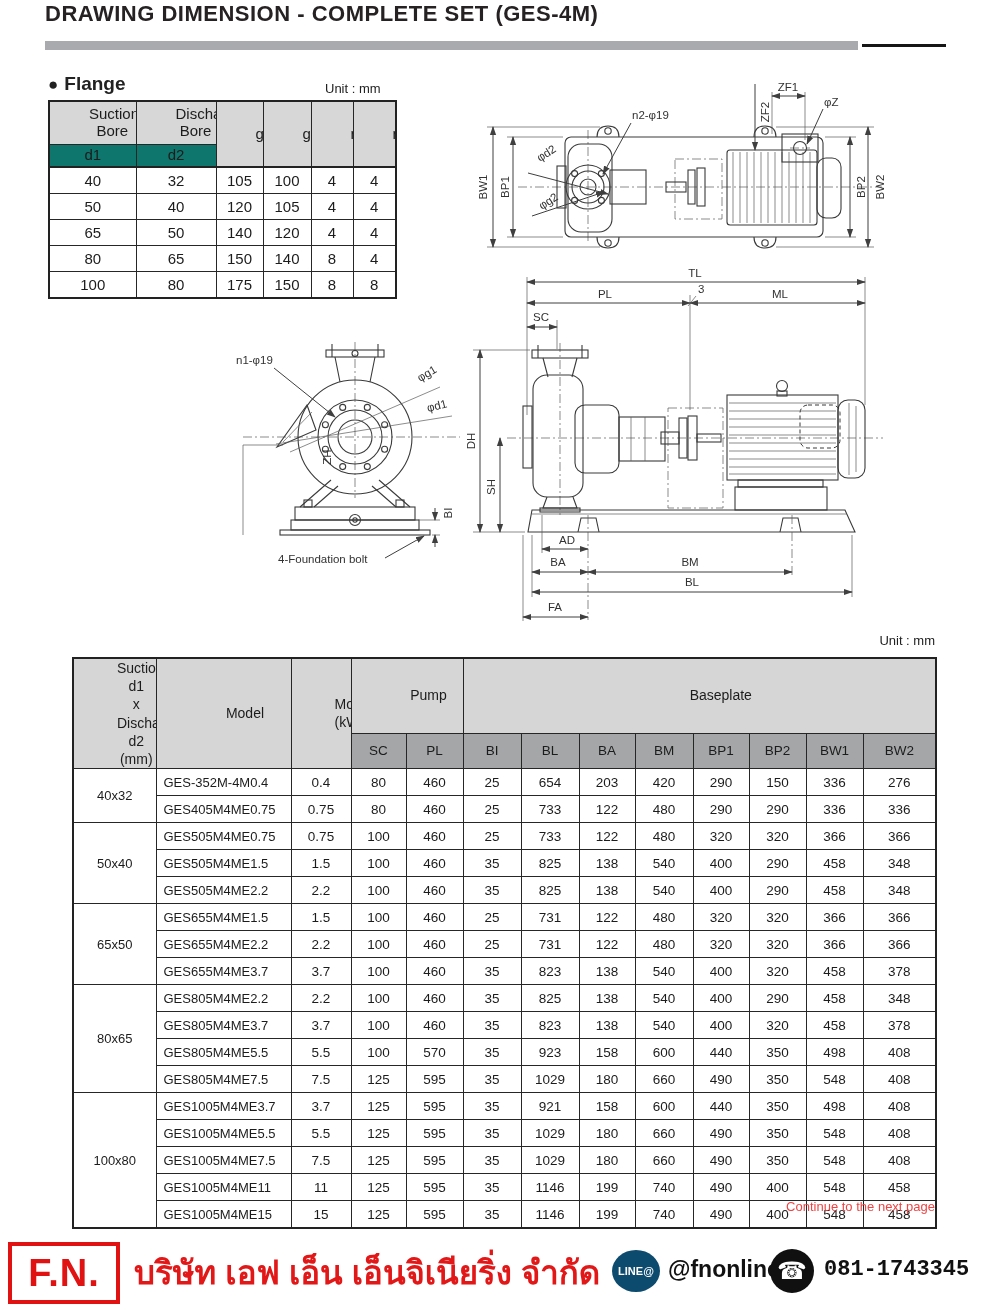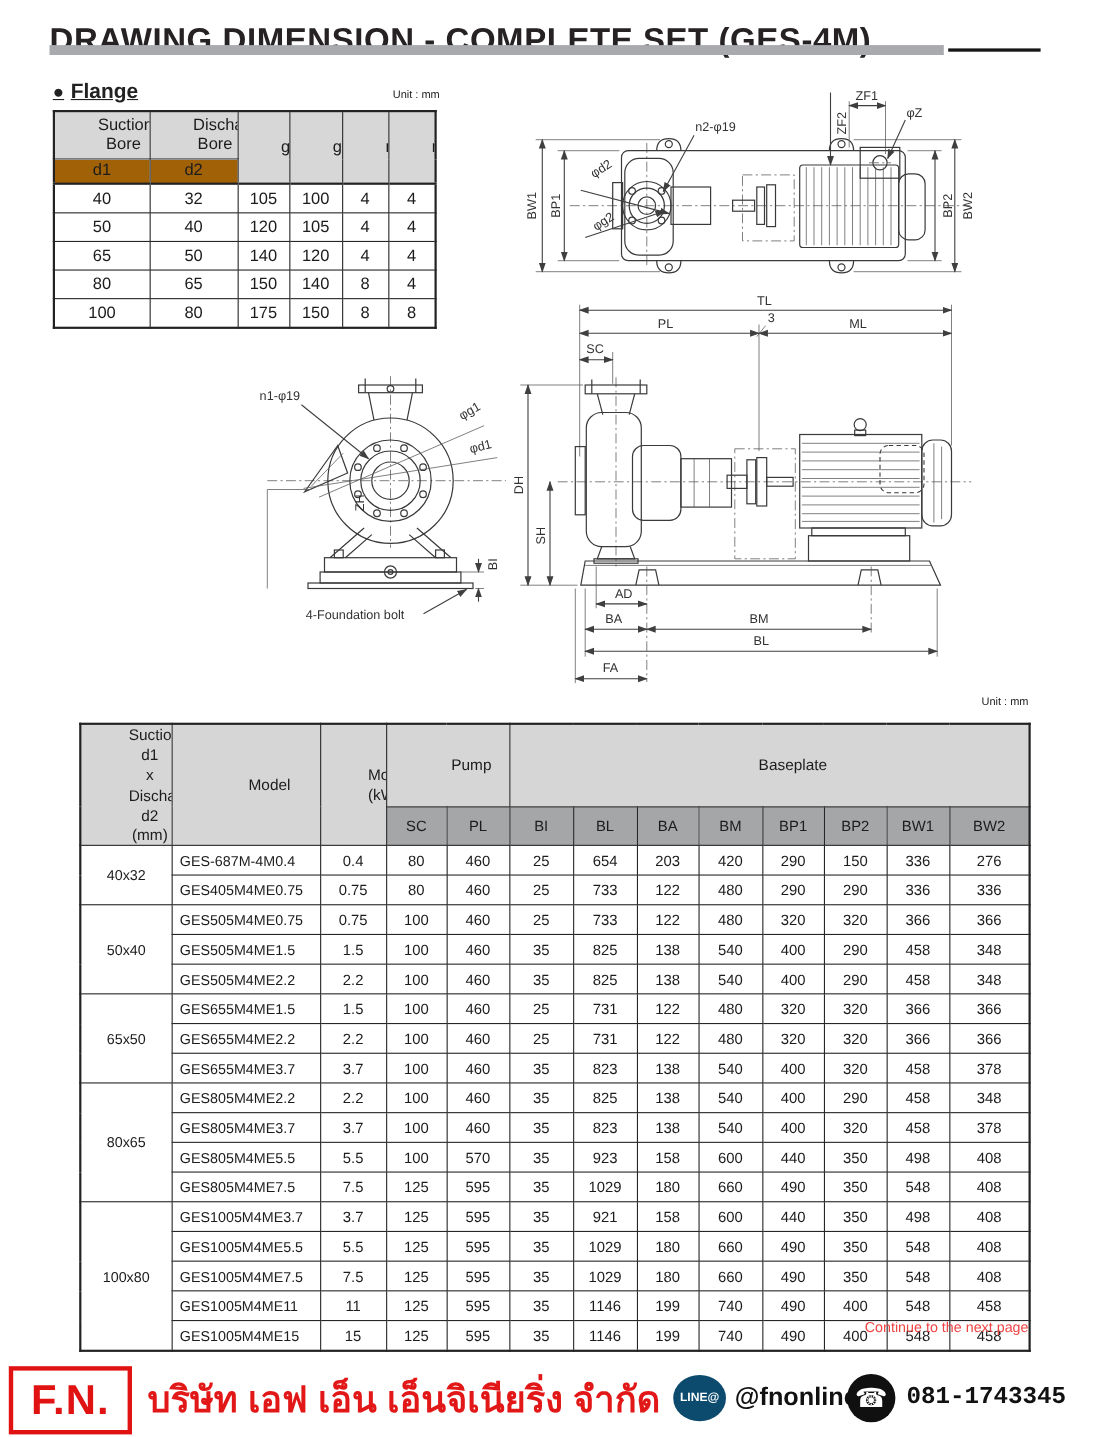--- a/index.html
+++ b/index.html
@@ -1,35 +1,35 @@
 <!DOCTYPE html>
 <html><head>
 <meta charset="utf-8">
 <style>
   html,body{margin:0;padding:0;}
   body{width:1000px;height:1306px;position:relative;background:#ffffff;overflow:hidden;
        font-family:"Liberation Sans",sans-serif;color:#1d1d1d;}
   .abs{position:absolute;}
   
-  .page-title{left:45px;top:20px;font-size:30px;font-weight:bold;letter-spacing:.5px;color:#262223;white-space:nowrap;}
+  .page-title{left:45px;top:1px;font-size:22px;font-weight:bold;letter-spacing:.5px;color:#262223;white-space:nowrap;}
   .title-bar{left:45px;top:41px;width:813px;height:9px;background:#a8aaad;}
   .title-line{left:862px;top:44px;width:84px;height:3px;background:#161616;}
   
-  .flange-label{left:48px;top:73px;font-size:19px;font-weight:600;color:#222;text-decoration:underline;}
+  .flange-label{left:48px;top:73px;font-size:19px;font-weight:600;color:#222;}
   .flange-label .dot{font-size:17px;margin-right:6px;}
-  .unit-note{font-size:10px;color:#222;margin-left:32px;}
+  .unit-note{font-size:13px;color:#222;}
   .unit-flange{left:325px;top:81px;}
   .unit-main{right:65px;top:633px;}
   table{border-collapse:collapse;table-layout:fixed;}
   th,td{border:1px solid #262626;text-align:center;vertical-align:middle;padding:0;color:#1c1c1c;
         overflow:hidden;white-space:nowrap;}
   
   .flange-table{left:48px;top:100px;width:347px;border:2.5px solid #222;}
   .flange-table th{background:#d7d7d7;font-weight:400;font-size:15px;white-space:pre-line;line-height:1.12;}
-  .flange-table th.sub{background:#a16207;height:21px;}
+  .flange-table th.sub{background:#0f766e;height:21px;}
   .flange-table tr.fh1 th{height:42px;padding-left:39px;}
   .flange-table td{height:25px;font-size:15px;}
   .flange-table tbody tr:first-child td{border-top:2px solid #222;}
   
   .dim-table{left:72px;top:657px;width:863px;border:2.5px solid #222;}
   .dim-table th{background:#d6d6d6;font-weight:400;white-space:pre-line;line-height:1.25;}
   .dim-table tr.h1 th{height:65px;font-size:14px;padding-left:43px;}
   .dim-table th.szh{font-size:11px;line-height:1.3;}
   .dim-table th.mth{font-size:13px;margin-left:32px;}
   .dim-table tr.h2 th{background:#a4a6a8;height:30px;font-size:13.5px;}
@@ -401,21 +401,21 @@
         <th>BM</th>
         <th>BP1</th>
         <th>BP2</th>
         <th>BW1</th>
         <th>BW2</th>
       </tr>
   </thead>
   <tbody id="dim-body">
       <tr class="gstart">
         <td rowspan="2" class="size">40x32</td>
-        <td class="model">GES-687M-4M0.4</td>
+        <td class="model">GES-352M-4M0.4</td>
         <td>0.4</td>
         <td>80</td>
         <td>460</td>
         <td>25</td>
         <td>654</td>
         <td>203</td>
         <td>420</td>
         <td>290</td>
         <td>150</td>
         <td>336</td>

